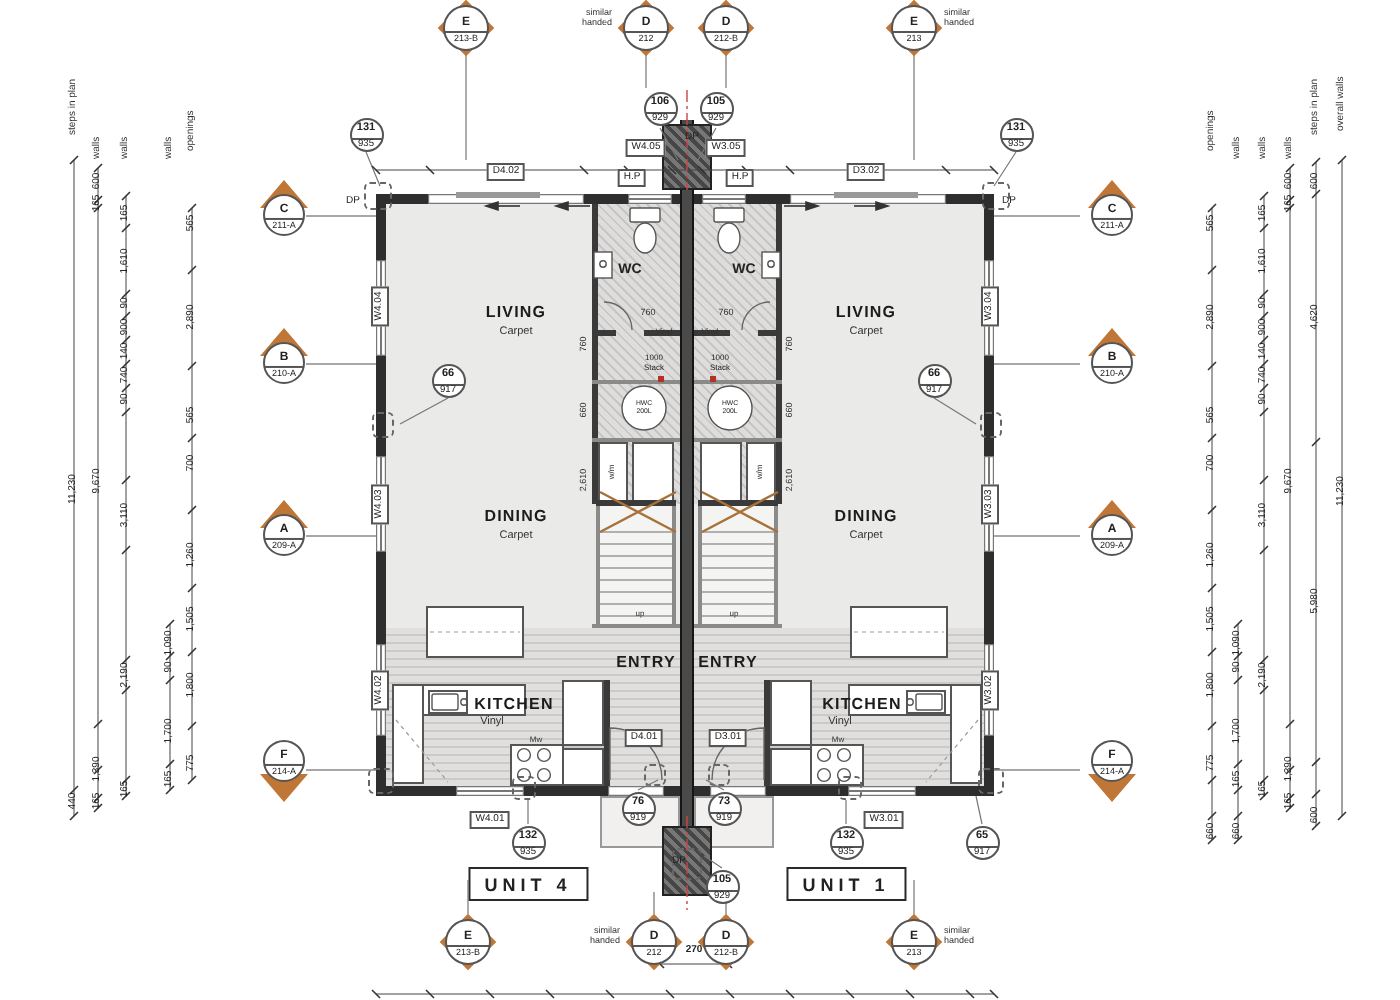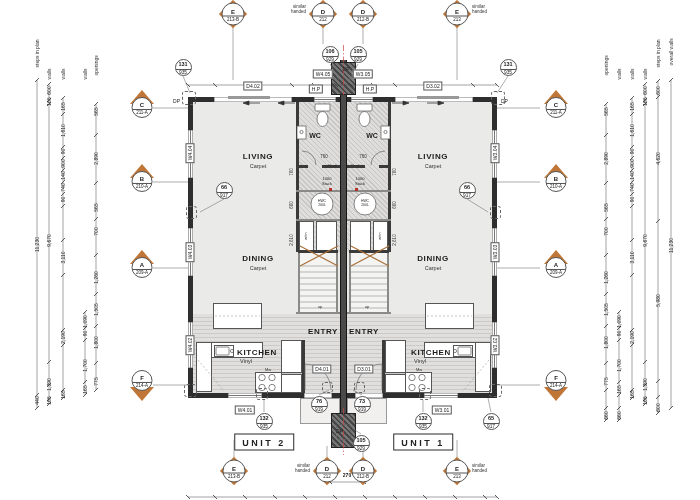--- a/index.html
+++ b/index.html
@@ -501,21 +501,21 @@
   <div class="dmk" style="left:457px;top:471px">
       <i class="dsq"></i>
       <div class="dcirc">
         <span class="ta">E</span>
         <span class="tb">213</span>
       </div>
     </div>
   <div class="note" style="left:310px;top:468px;transform:translate(-100%,-50%)"><span>similar</span><br><span>handed</span></div>
   <div class="note" style="left:472px;top:468px;transform:translate(0,-50%);text-align:left"><span>similar</span><br><span>handed</span></div>
 
-  <div class="ubox" style="left:264px;top:442px">UNIT 2</div>
+  <div class="ubox" style="left:264px;top:442px">UNIT 4</div>
   <div class="ubox" style="left:423px;top:442px">UNIT 1</div>
 
   <div class="vh" style="left:37px;top:40px">steps in plan</div>
   <div class="vh" style="left:49px;top:52px">walls</div>
   <div class="vh" style="left:63px;top:52px">walls</div>
   <div class="vh" style="left:85px;top:52px">walls</div>
   <div class="vh" style="left:96px;top:48px">openings</div>
   <div class="vh" style="left:606px;top:48px">openings</div>
   <div class="vh" style="left:619px;top:52px">walls</div>
   <div class="vh" style="left:632px;top:52px">walls</div>

